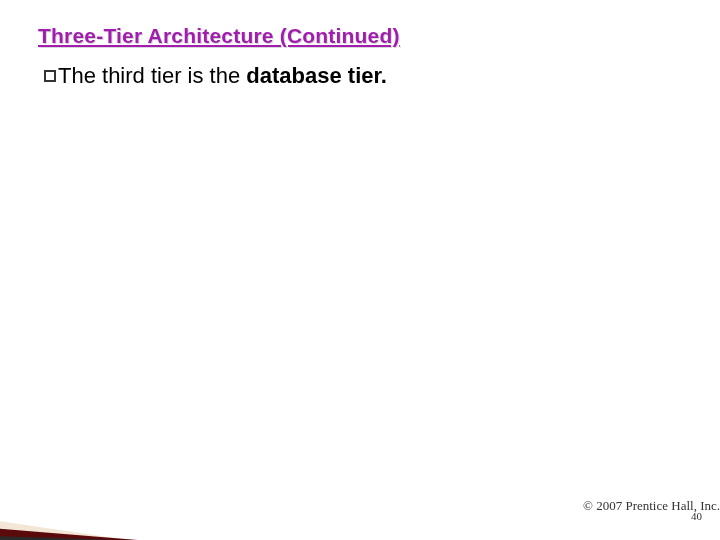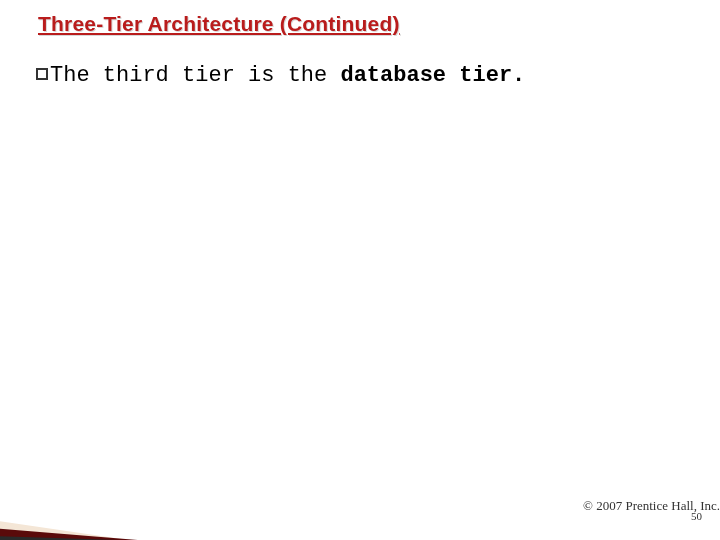--- a/index.html
+++ b/index.html
@@ -13,38 +13,37 @@
     overflow: hidden;
   }
   .slide {
     width: 720px;
     height: 540px;
     position: relative;
     box-sizing: border-box;
   }
   .title {
     position: absolute;
-    top: 12px;
+    top: 24px;
     left: 38px;
     font-size: 21px;
     font-weight: bold;
-    color: #b91c1c;
+    color: #a21caf;
     text-decoration: underline;
     text-shadow: 1px 1px 0 #d8d8d8;
     letter-spacing: 0.2px;
   }
   .body {
     position: absolute;
     top: 62px;
-    left: 36px;
+    left: 44px;
     right: 40px;
     font-size: 22px;
     color: #000000;
     line-height: 1.25;
-    font-family: Liberation Mono, monospace;
   }
   .bullet {
     margin-bottom: 18px;
   }
   .marker {
     display: inline-block;
     width: 12px;
     height: 12px;
     border: 2px solid #333;
     box-sizing: border-box;
@@ -92,15 +91,15 @@
     </div>
   </div>
 
   <svg class="deco" viewBox="0 0 190 60" preserveAspectRatio="none">
     <polygon points="0,60 0,38 150,60" fill="#f4e6d6"></polygon>
     <polygon points="0,60 0,46 170,60" fill="#5a0a0a"></polygon>
     <polygon points="0,60 0,54 190,60" fill="#2a2a2a"></polygon>
   </svg>
 
   <div class="footer-center">© 2007 Prentice Hall, Inc.</div>
-  <div class="footer-right">50</div>
+  <div class="footer-right">40</div>
 
 </div>
 
 </body></html>

